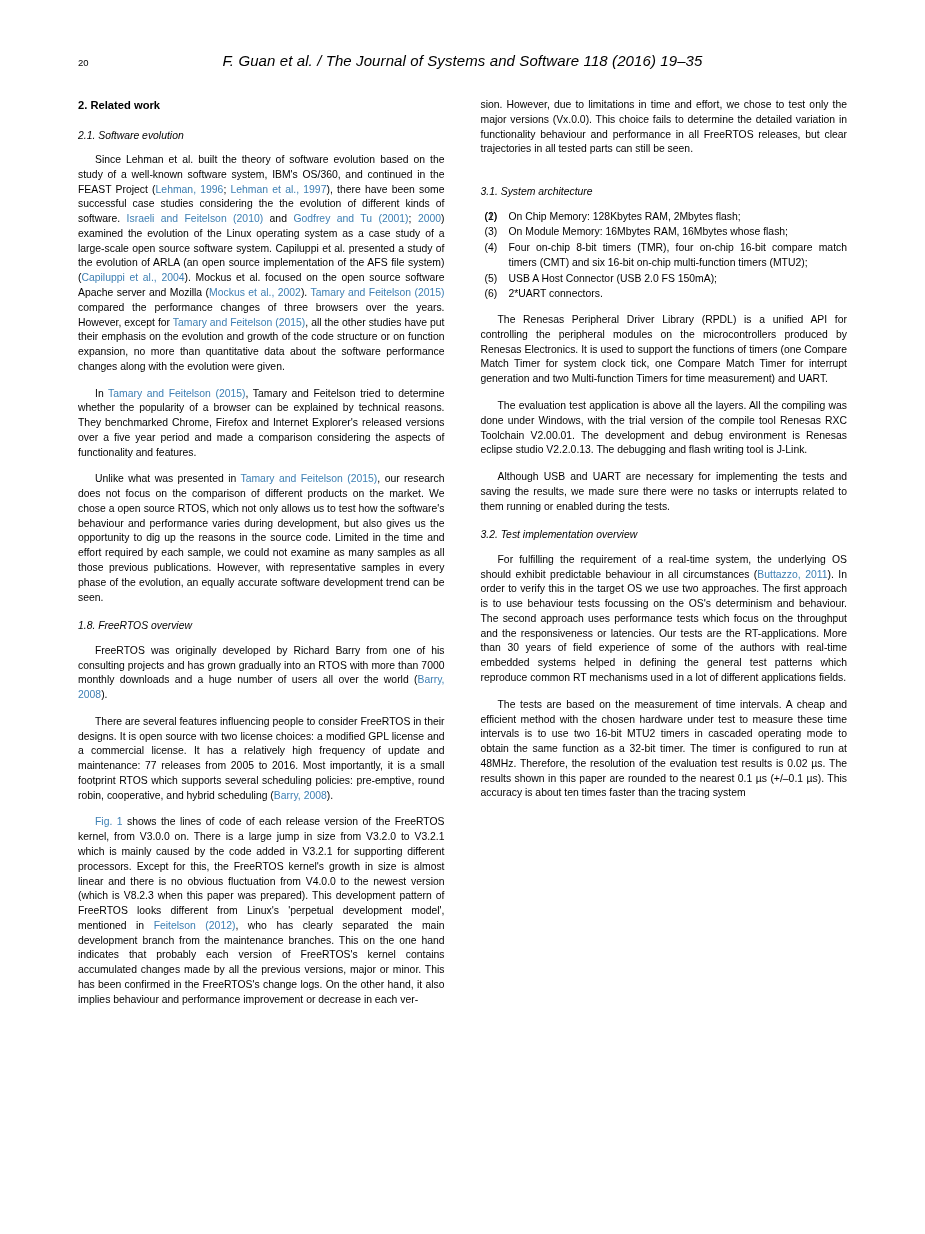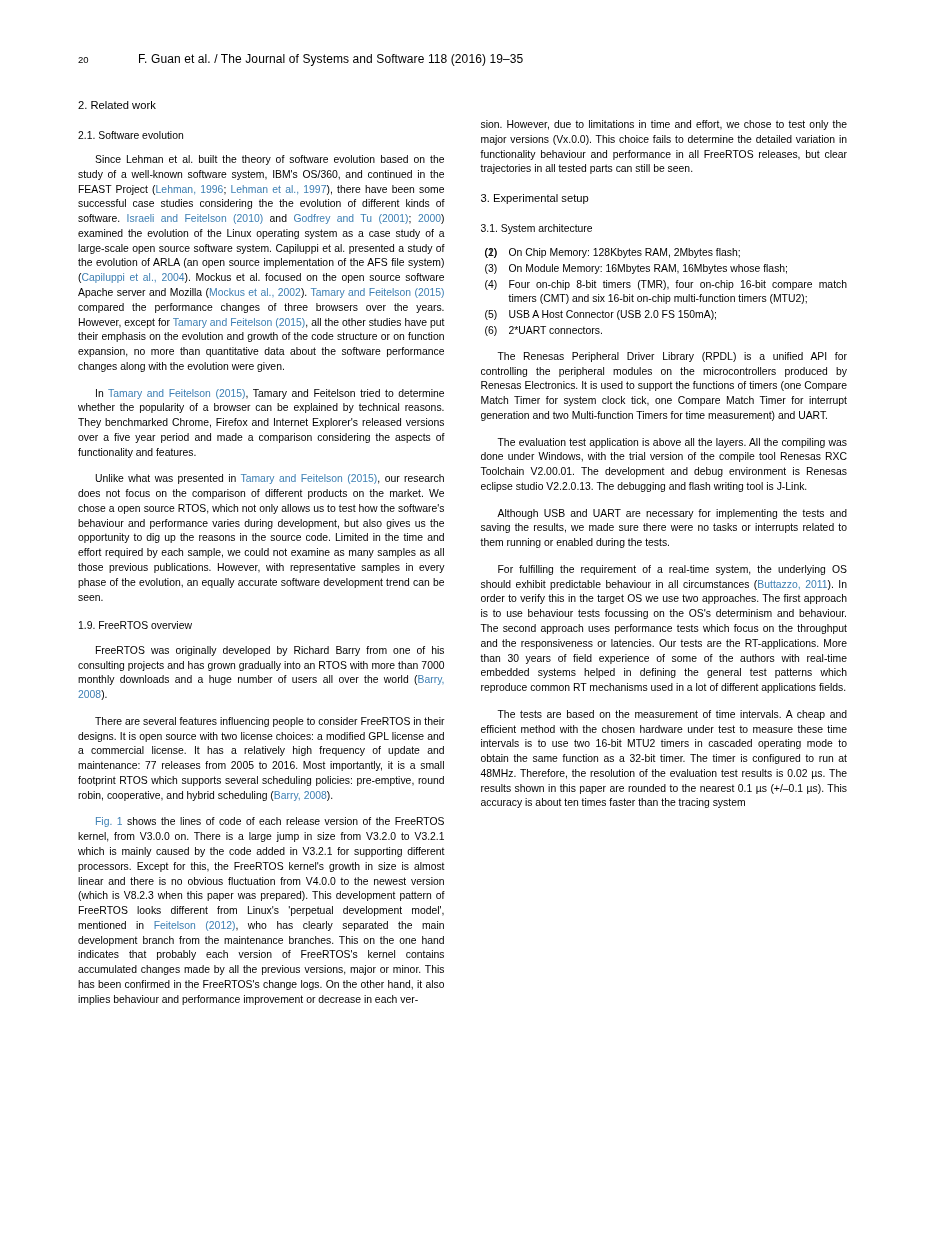--- a/index.html
+++ b/index.html
@@ -28,53 +28,56 @@
     align-items: baseline;
     height: 16px;
     margin-bottom: 30px;
   }
   .page-number {
     font-size: 9.5px;
     width: 60px;
   }
   .journal-ref {
     flex: 1;
-    font-size: 12px;
+    text-align: center;
+    font-size: 15px;
+    font-style: italic;
     letter-spacing: 0.1px;
   }
   .head-spacer { width: 60px; }
 
   .columns {
     display: flex;
     gap: 36px;
   }
   .col {
     width: 367px;
     font-size: 10.4px;
     line-height: 1.42;
     text-align: justify;
   }
   h2.section {
     font-size: 11.2px;
-    font-weight: normal;
+    font-weight: bold;
     margin: 0 0 16px 0;
     line-height: 1.3;
   }
   h3.subsection {
     font-size: 10.4px;
     font-weight: normal;
+    font-style: italic;
     margin: 14px 0 11px 0;
     line-height: 1.3;
   }
   p {
     margin: 0;
     text-indent: 17px;
     hyphens: auto;
   }
-  p.noindent { text-indent: 0; margin-top: 20px; }
+  p.noindent { text-indent: 0; }
   p + p { margin-top: 12px; }
   a.ref {
     color: #3d7fb3;
     text-decoration: none;
   }
   ol.feature-list {
     list-style: none;
     margin: 10px 0 11px 0;
     padding: 0 0 0 4px;
     text-align: justify;
@@ -110,55 +113,55 @@
       <h2 class="section">2. Related work</h2>
 
       <h3 class="subsection">2.1. Software evolution</h3>
 
       <p><span>Since Lehman et al. built the theory of software evolution based on the study of a well-known software system, IBM's OS/360, and continued in the FEAST Project (</span><a class="ref" href="#">Lehman, 1996</a><span>; </span><a class="ref" href="#">Lehman et al., 1997</a><span>), there have been some successful case studies considering the the evolution of different kinds of software. </span><a class="ref" href="#">Israeli and Feitelson (2010)</a><span> and </span><a class="ref" href="#">Godfrey and Tu (2001)</a><span>; </span><a class="ref" href="#">2000</a><span>) examined the evolution of the Linux operating system as a case study of a large-scale open source software system. Capiluppi et al. presented a study of the evolution of ARLA (an open source implementation of the AFS file system) (</span><a class="ref" href="#">Capiluppi et al., 2004</a><span>). Mockus et al. focused on the open source software Apache server and Mozilla (</span><a class="ref" href="#">Mockus et al., 2002</a><span>). </span><a class="ref" href="#">Tamary and Feitelson (2015)</a><span> compared the performance changes of three browsers over the years. However, except for </span><a class="ref" href="#">Tamary and Feitelson (2015)</a><span>, all the other studies have put their emphasis on the evolution and growth of the code structure or on function expansion, no more than quantitative data about the software performance changes along with the evolution were given.</span></p>
 
       <p><span>In </span><a class="ref" href="#">Tamary and Feitelson (2015)</a><span>, Tamary and Feitelson tried to determine whether the popularity of a browser can be explained by technical reasons. They benchmarked Chrome, Firefox and Internet Explorer's released versions over a five year period and made a comparison considering the aspects of functionality and features.</span></p>
 
       <p><span>Unlike what was presented in </span><a class="ref" href="#">Tamary and Feitelson (2015)</a><span>, our research does not focus on the comparison of different products on the market. We chose a open source RTOS, which not only allows us to test how the software's behaviour and performance varies during development, but also gives us the opportunity to dig up the reasons in the source code. Limited in the time and effort required by each sample, we could not examine as many samples as all those previous publications. However, with representative samples in every phase of the evolution, an equally accurate software development trend can be seen.</span></p>
 
-      <h3 class="subsection">1.9. FreeRTOS overview</h3>
+      <h3 class="subsection">1.8. FreeRTOS overview</h3>
 
       <p><span>FreeRTOS was originally developed by Richard Barry from one of his consulting projects and has grown gradually into an RTOS with more than 7000 monthly downloads and a huge number of users all over the world (</span><a class="ref" href="#">Barry, 2008</a><span>).</span></p>
 
       <p><span>There are several features influencing people to consider FreeRTOS in their designs. It is open source with two license choices: a modified GPL license and a commercial license. It has a relatively high frequency of update and maintenance: 77 releases from 2005 to 2016. Most importantly, it is a small footprint RTOS which supports several scheduling policies: pre-emptive, round robin, cooperative, and hybrid scheduling (</span><a class="ref" href="#">Barry, 2008</a><span>).</span></p>
 
       <p><a class="ref" href="#">Fig. 1</a><span> shows the lines of code of each release version of the FreeRTOS kernel, from V3.0.0 on. There is a large jump in size from V3.2.0 to V3.2.1 which is mainly caused by the code added in V3.2.1 for supporting different processors. Except for this, the FreeRTOS kernel's growth in size is almost linear and there is no obvious fluctuation from V4.0.0 to the newest version (which is V8.2.3 when this paper was prepared). This development pattern of FreeRTOS looks different from Linux's 'perpetual development model', mentioned in </span><a class="ref" href="#">Feitelson (2012)</a><span>, who has clearly separated the main development branch from the maintenance branches. This on the one hand indicates that probably each version of FreeRTOS's kernel contains accumulated changes made by all the previous versions, major or minor. This has been confirmed in the FreeRTOS's change logs. On the other hand, it also implies behaviour and performance improvement or decrease in each ver-</span></p>
 
     </div>
 
     <div class="col">
 
       <p class="noindent">sion. However, due to limitations in time and effort, we chose to test only the major versions (Vx.0.0). This choice fails to determine the detailed variation in functionality behaviour and performance in all FreeRTOS releases, but clear trajectories in all tested parts can still be seen.</p>
 
       <div class="gap-md"></div>
 
-      <h2 class="section">3. Experimental setup</h2>
 
 
       <h3 class="subsection">3.1. System architecture</h3>
 
 
       <ol class="feature-list">
         <li><span class="marker">(1)</span></li>
         <li><span class="marker">(2)</span><span>On Chip Memory: 128Kbytes RAM, 2Mbytes flash;</span></li>
         <li><span class="marker">(3)</span><span>On Module Memory: 16Mbytes RAM, 16Mbytes whose flash;</span></li>
         <li><span class="marker">(4)</span><span>Four on-chip 8-bit timers (TMR), four on-chip 16-bit compare match timers (CMT) and six 16-bit on-chip multi-function timers (MTU2);</span></li>
         <li><span class="marker">(5)</span><span>USB A Host Connector (USB 2.0 FS 150mA);</span></li>
         <li><span class="marker">(6)</span><span>2*UART connectors.</span></li>
       </ol>
 
       <p>The Renesas Peripheral Driver Library (RPDL) is a unified API for controlling the peripheral modules on the microcontrollers produced by Renesas Electronics. It is used to support the functions of timers (one Compare Match Timer for system clock tick, one Compare Match Timer for interrupt generation and two Multi-function Timers for time measurement) and UART.</p>
       <p>The evaluation test application is above all the layers. All the compiling was done under Windows, with the trial version of the compile tool Renesas RXC Toolchain V2.00.01. The development and debug environment is Renesas eclipse studio V2.2.0.13. The debugging and flash writing tool is J-Link.</p>
       <p>Although USB and UART are necessary for implementing the tests and saving the results, we made sure there were no tasks or interrupts related to them running or enabled during the tests.</p>
 
+      <h3 class="subsection">3.2. Test implementation overview</h3>
 
       <p><span>For fulfilling the requirement of a real-time system, the underlying OS should exhibit predictable behaviour in all circumstances (</span><a class="ref" href="#">Buttazzo, 2011</a><span>). In order to verify this in the target OS we use two approaches. The first approach is to use behaviour tests focussing on the OS's determinism and behaviour. The second approach uses performance tests which focus on the throughput and the responsiveness or latencies. Our tests are the RT-applications. More than 30 years of field experience of some of the authors with real-time embedded systems helped in defining the general test patterns which reproduce common RT mechanisms used in a lot of different applications fields.</span></p>
 
       <p>The tests are based on the measurement of time intervals. A cheap and efficient method with the chosen hardware under test to measure these time intervals is to use two 16-bit MTU2 timers in cascaded operating mode to obtain the same function as a 32-bit timer. The timer is configured to run at 48MHz. Therefore, the resolution of the evaluation test results is 0.02 µs. The results shown in this paper are rounded to the nearest 0.1 µs (+/–0.1 µs). This accuracy is about ten times faster than the tracing system</p>
 
     </div>
 
   </div>
 </div>
 

